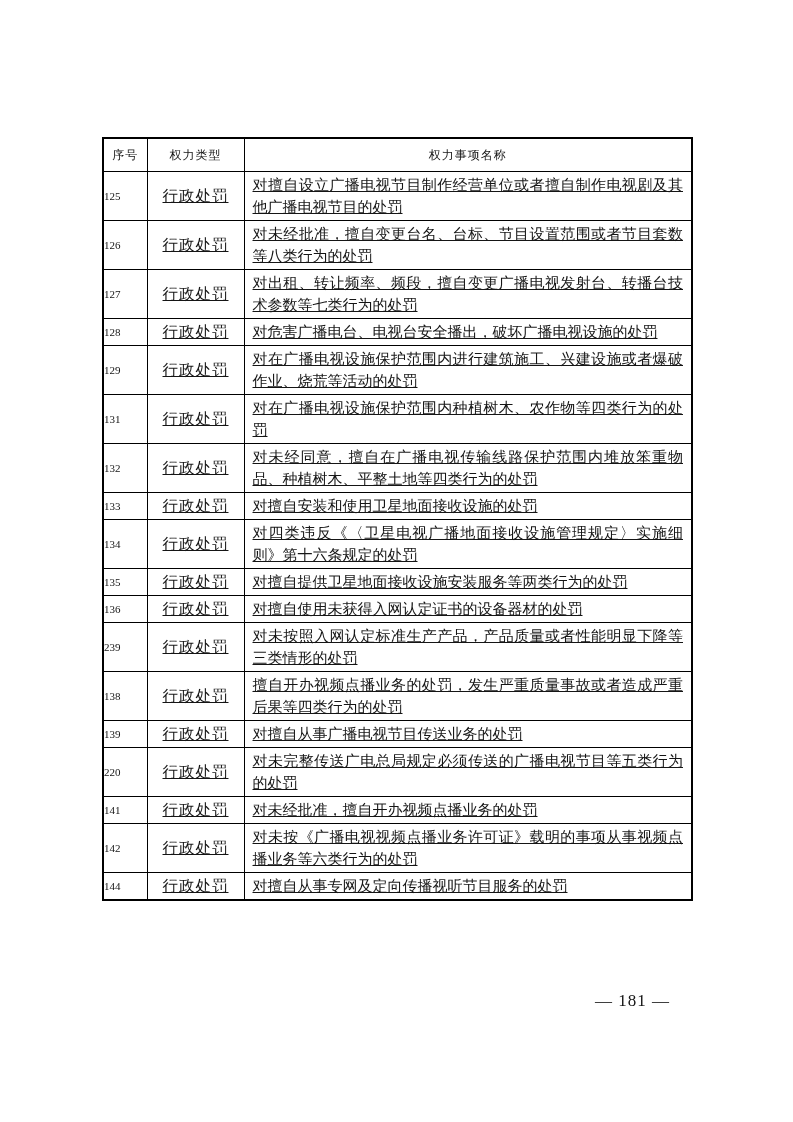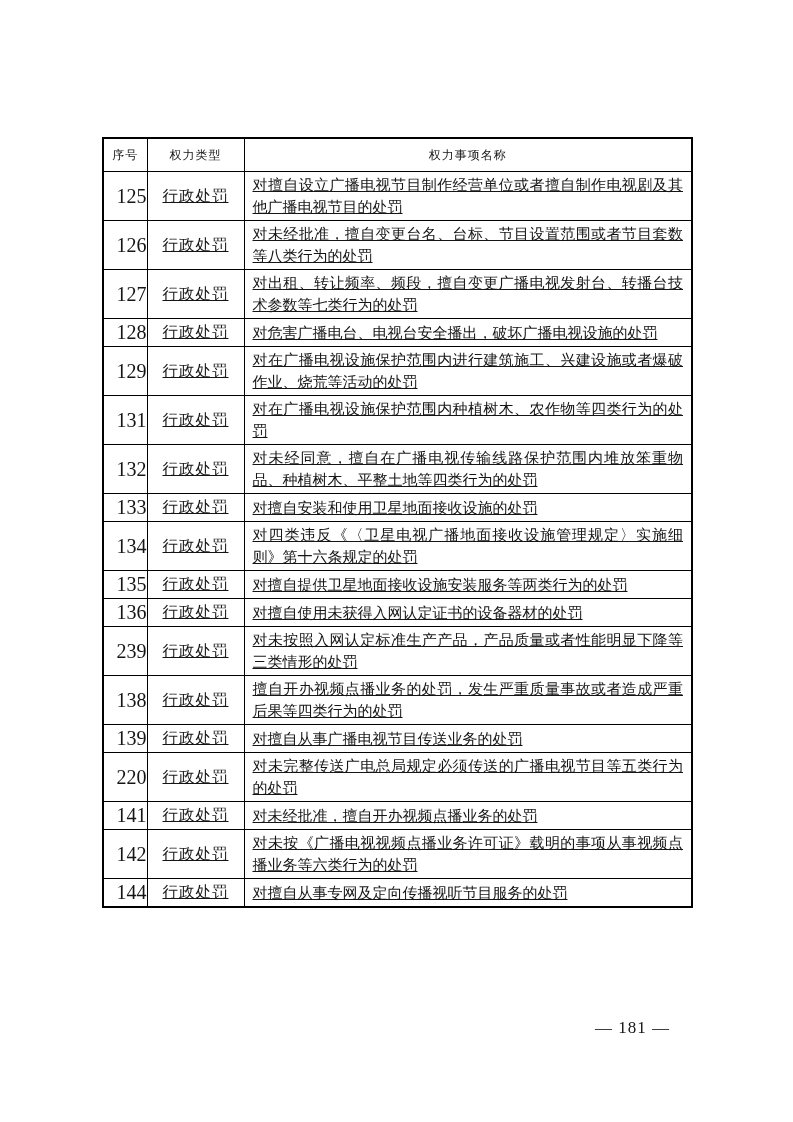--- a/index.html
+++ b/index.html
@@ -37,41 +37,41 @@
     font-weight: normal;
     text-align: center;
     border-bottom: 1.5px solid #000;
     letter-spacing: 1px;
     margin-left: 8px;
   }
   col.c1 { width: 44px; }
   col.c2 { width: 97px; }
   col.c3 { width: 448px; }
   td.c1 {
-    text-align: right;
-    font-size: 20px;
+    text-align: left;
+    font-size: 11px;
     padding: 2px 0;
   }
   td.c2 {
     text-align: center;
     font-size: 15.5px;
     letter-spacing: 1px;
     padding: 2px 0;
     text-decoration: underline;
   }
   td.c3 {
     text-align: justify;
     font-size: 15px;
     line-height: 22px;
     padding: 2px 8px;
     text-decoration: underline;
   }
   .page-number {
     position: absolute;
-    top: 1018px;
+    top: 991px;
     left: 595px;
     font-size: 17px;
     letter-spacing: 1px;
     white-space: pre;
     color: #151515;
   }
 </style>
 </head>
 <body>
 

